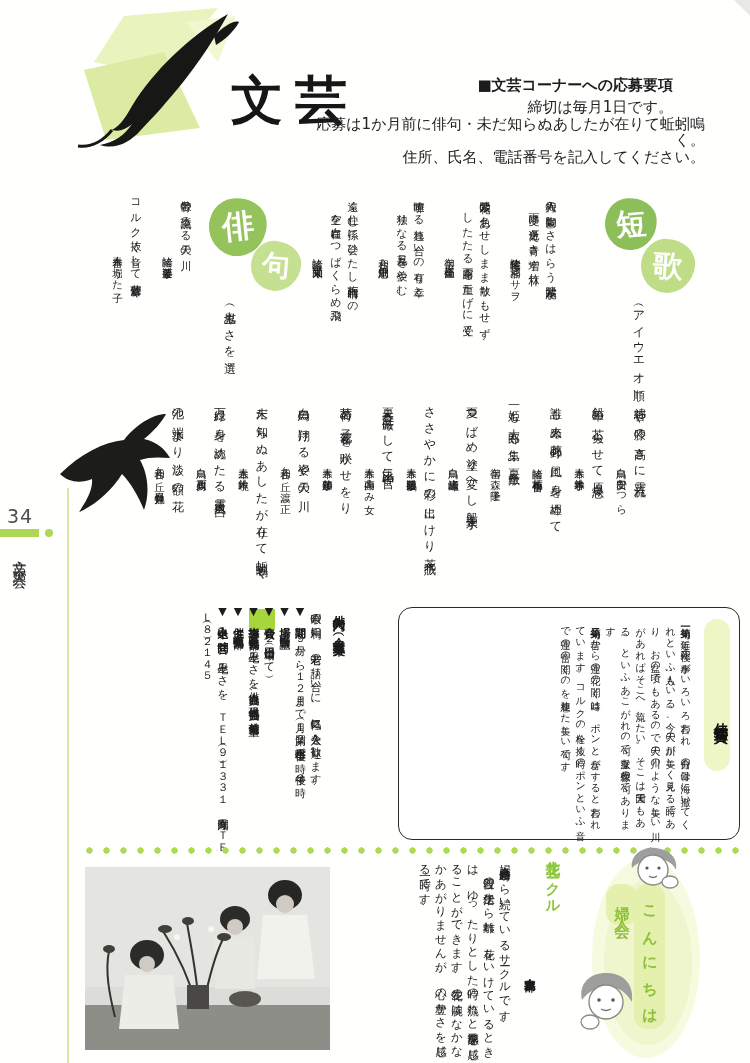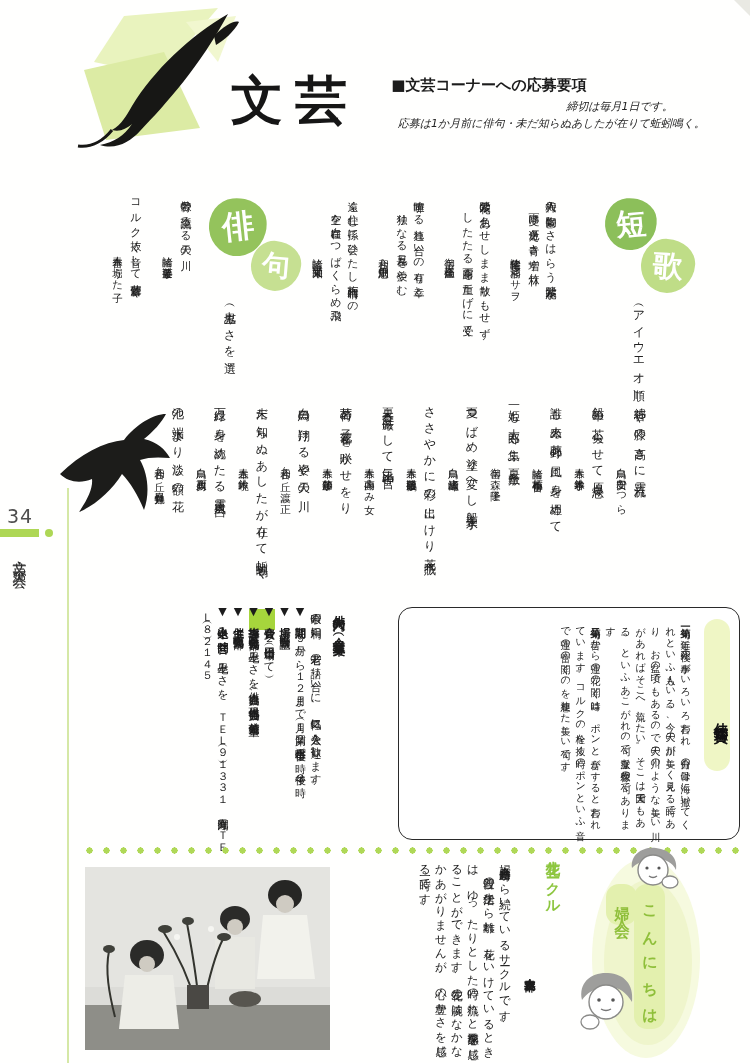--- a/index.html
+++ b/index.html
@@ -5,22 +5,22 @@
   html,body{margin:0;padding:0;background:#fff;}
   .page{position:relative;width:750px;height:1063px;background:#fffffe;overflow:hidden;
         font-family:"DejaVu Sans",sans-serif;color:#1c1c1c;}
   .vflow{position:absolute;writing-mode:vertical-rl;text-orientation:mixed;}
   .abs{position:absolute;}
 
   
   .main-title{position:absolute;left:231px;top:66px;font-size:52px;font-weight:bold;
               letter-spacing:12px;color:#161616;}
   .notice{position:absolute;right:45px;top:76px;text-align:right;width:400px;}
-  .notice .nt{font-size:15px;font-weight:bold;padding-right:32px;margin-bottom:4px;text-align:center;}
-  .notice .nl{font-size:11px;line-height:16.5px;color:#222;font-style:italic;}
+  .notice .nt{font-size:15px;font-weight:bold;padding-right:32px;margin-bottom:4px;}
+  .notice .nl{font-size:15px;line-height:16.5px;color:#222;}
   .notice .nl.first{padding-right:32px;}
 
   
   .badge{position:absolute;border-radius:46% 54% 52% 48% / 50% 44% 56% 50%;
          display:flex;align-items:center;justify-content:center;color:#fff;
          font-weight:bold;}
   .badge span{transform:rotate(0deg);}
   .b-dark{background:#8cbf5a;}
   .b-light{background:#bfdd87;}
   .subtitle{font-size:12px;letter-spacing:2px;color:#222;}
@@ -96,20 +96,21 @@
     <path d="M46 122 C38 132 26 140 12 138" stroke="#171715" stroke-width="3" fill="none"></path>
     <path d="M148 28 C158 18 168 12 173 14 C168 24 158 32 150 37 Z" fill="#171715"></path>
   </svg>
 
   <div class="main-title">文芸</div>
 
   <div class="notice">
     <div class="nt">■文芸コーナーへの応募要項</div>
     <div class="nl first">締切は毎月1日です。</div>
     <div class="nl">応募は1か月前に俳句・未だ知らぬあしたが在りて蚯蚓鳴く。</div>
+    <div class="nl">住所、氏名、電話番号を記入してください。</div>
   </div>
 
   <div class="badge b-dark" style="left:605px;top:198px;width:52px;height:52px;font-size:30px;transform:rotate(-5deg);">
     <span>短</span>
   </div>
   <div class="badge b-light" style="left:641px;top:239px;width:54px;height:54px;font-size:30px;transform:rotate(4deg);">
     <span>歌</span>
   </div>
   <div class="vflow subtitle" style="left:630px;top:300px;height:135px;">（アイウエオ順）</div>
 

